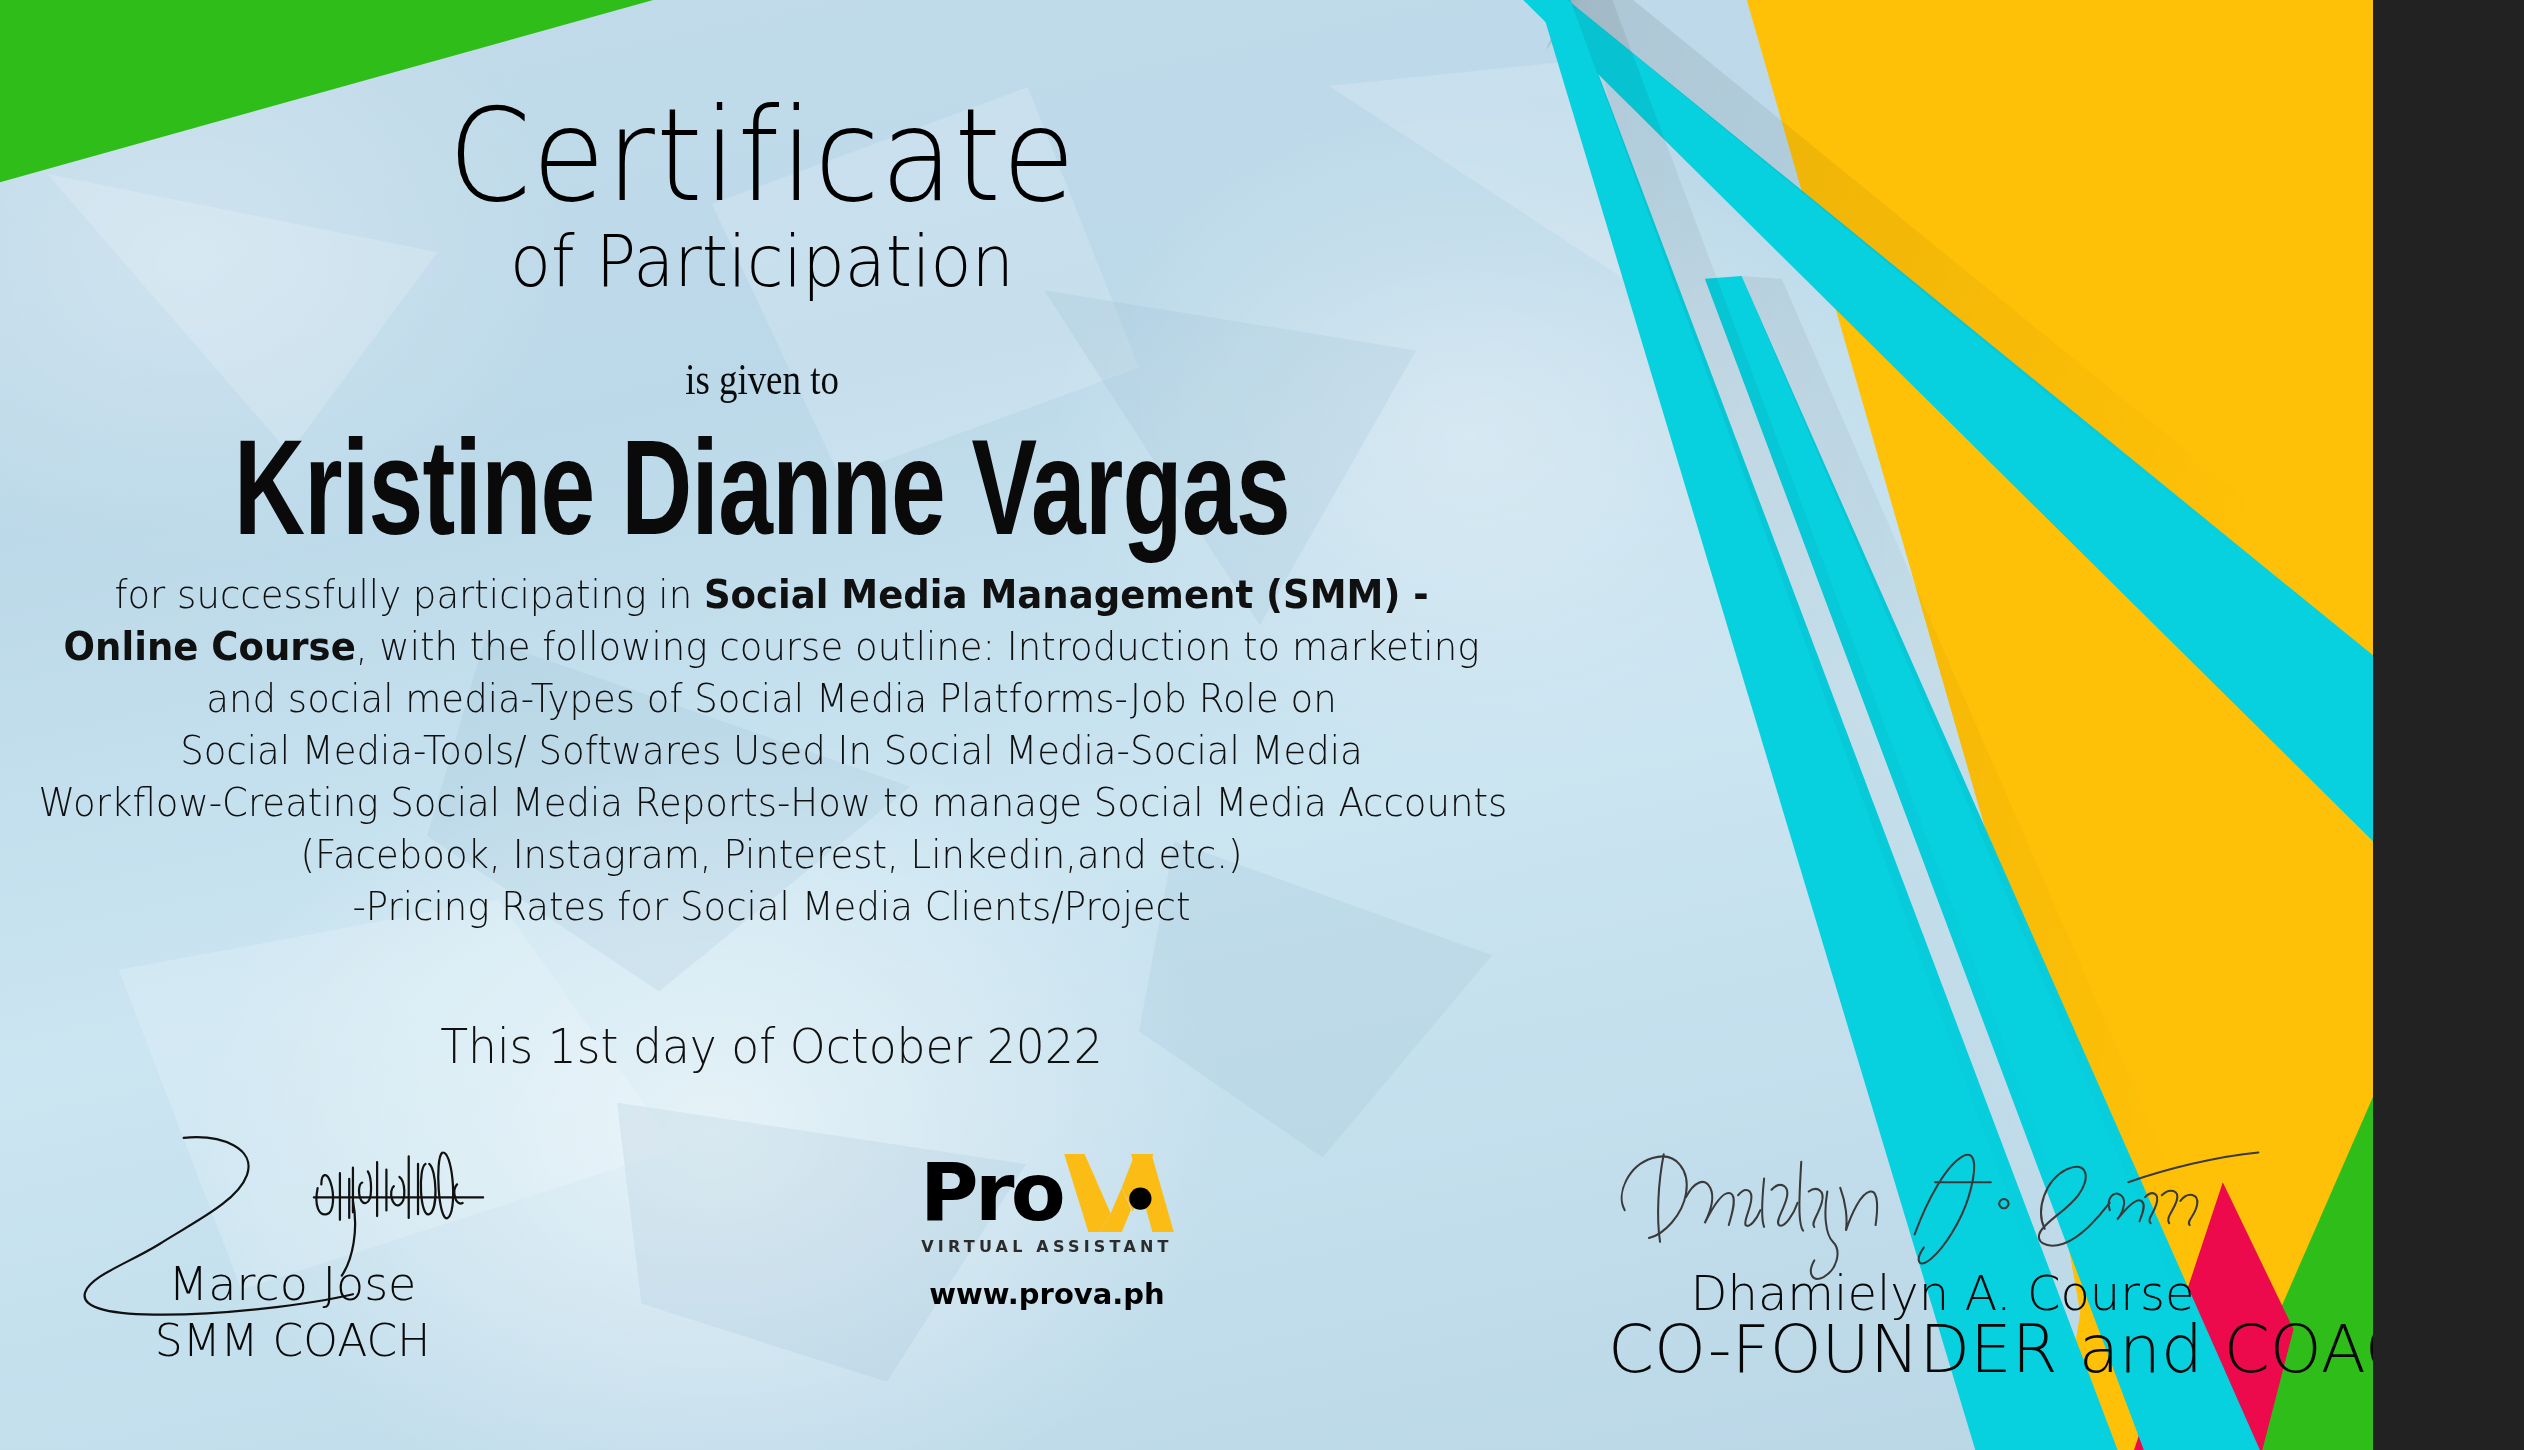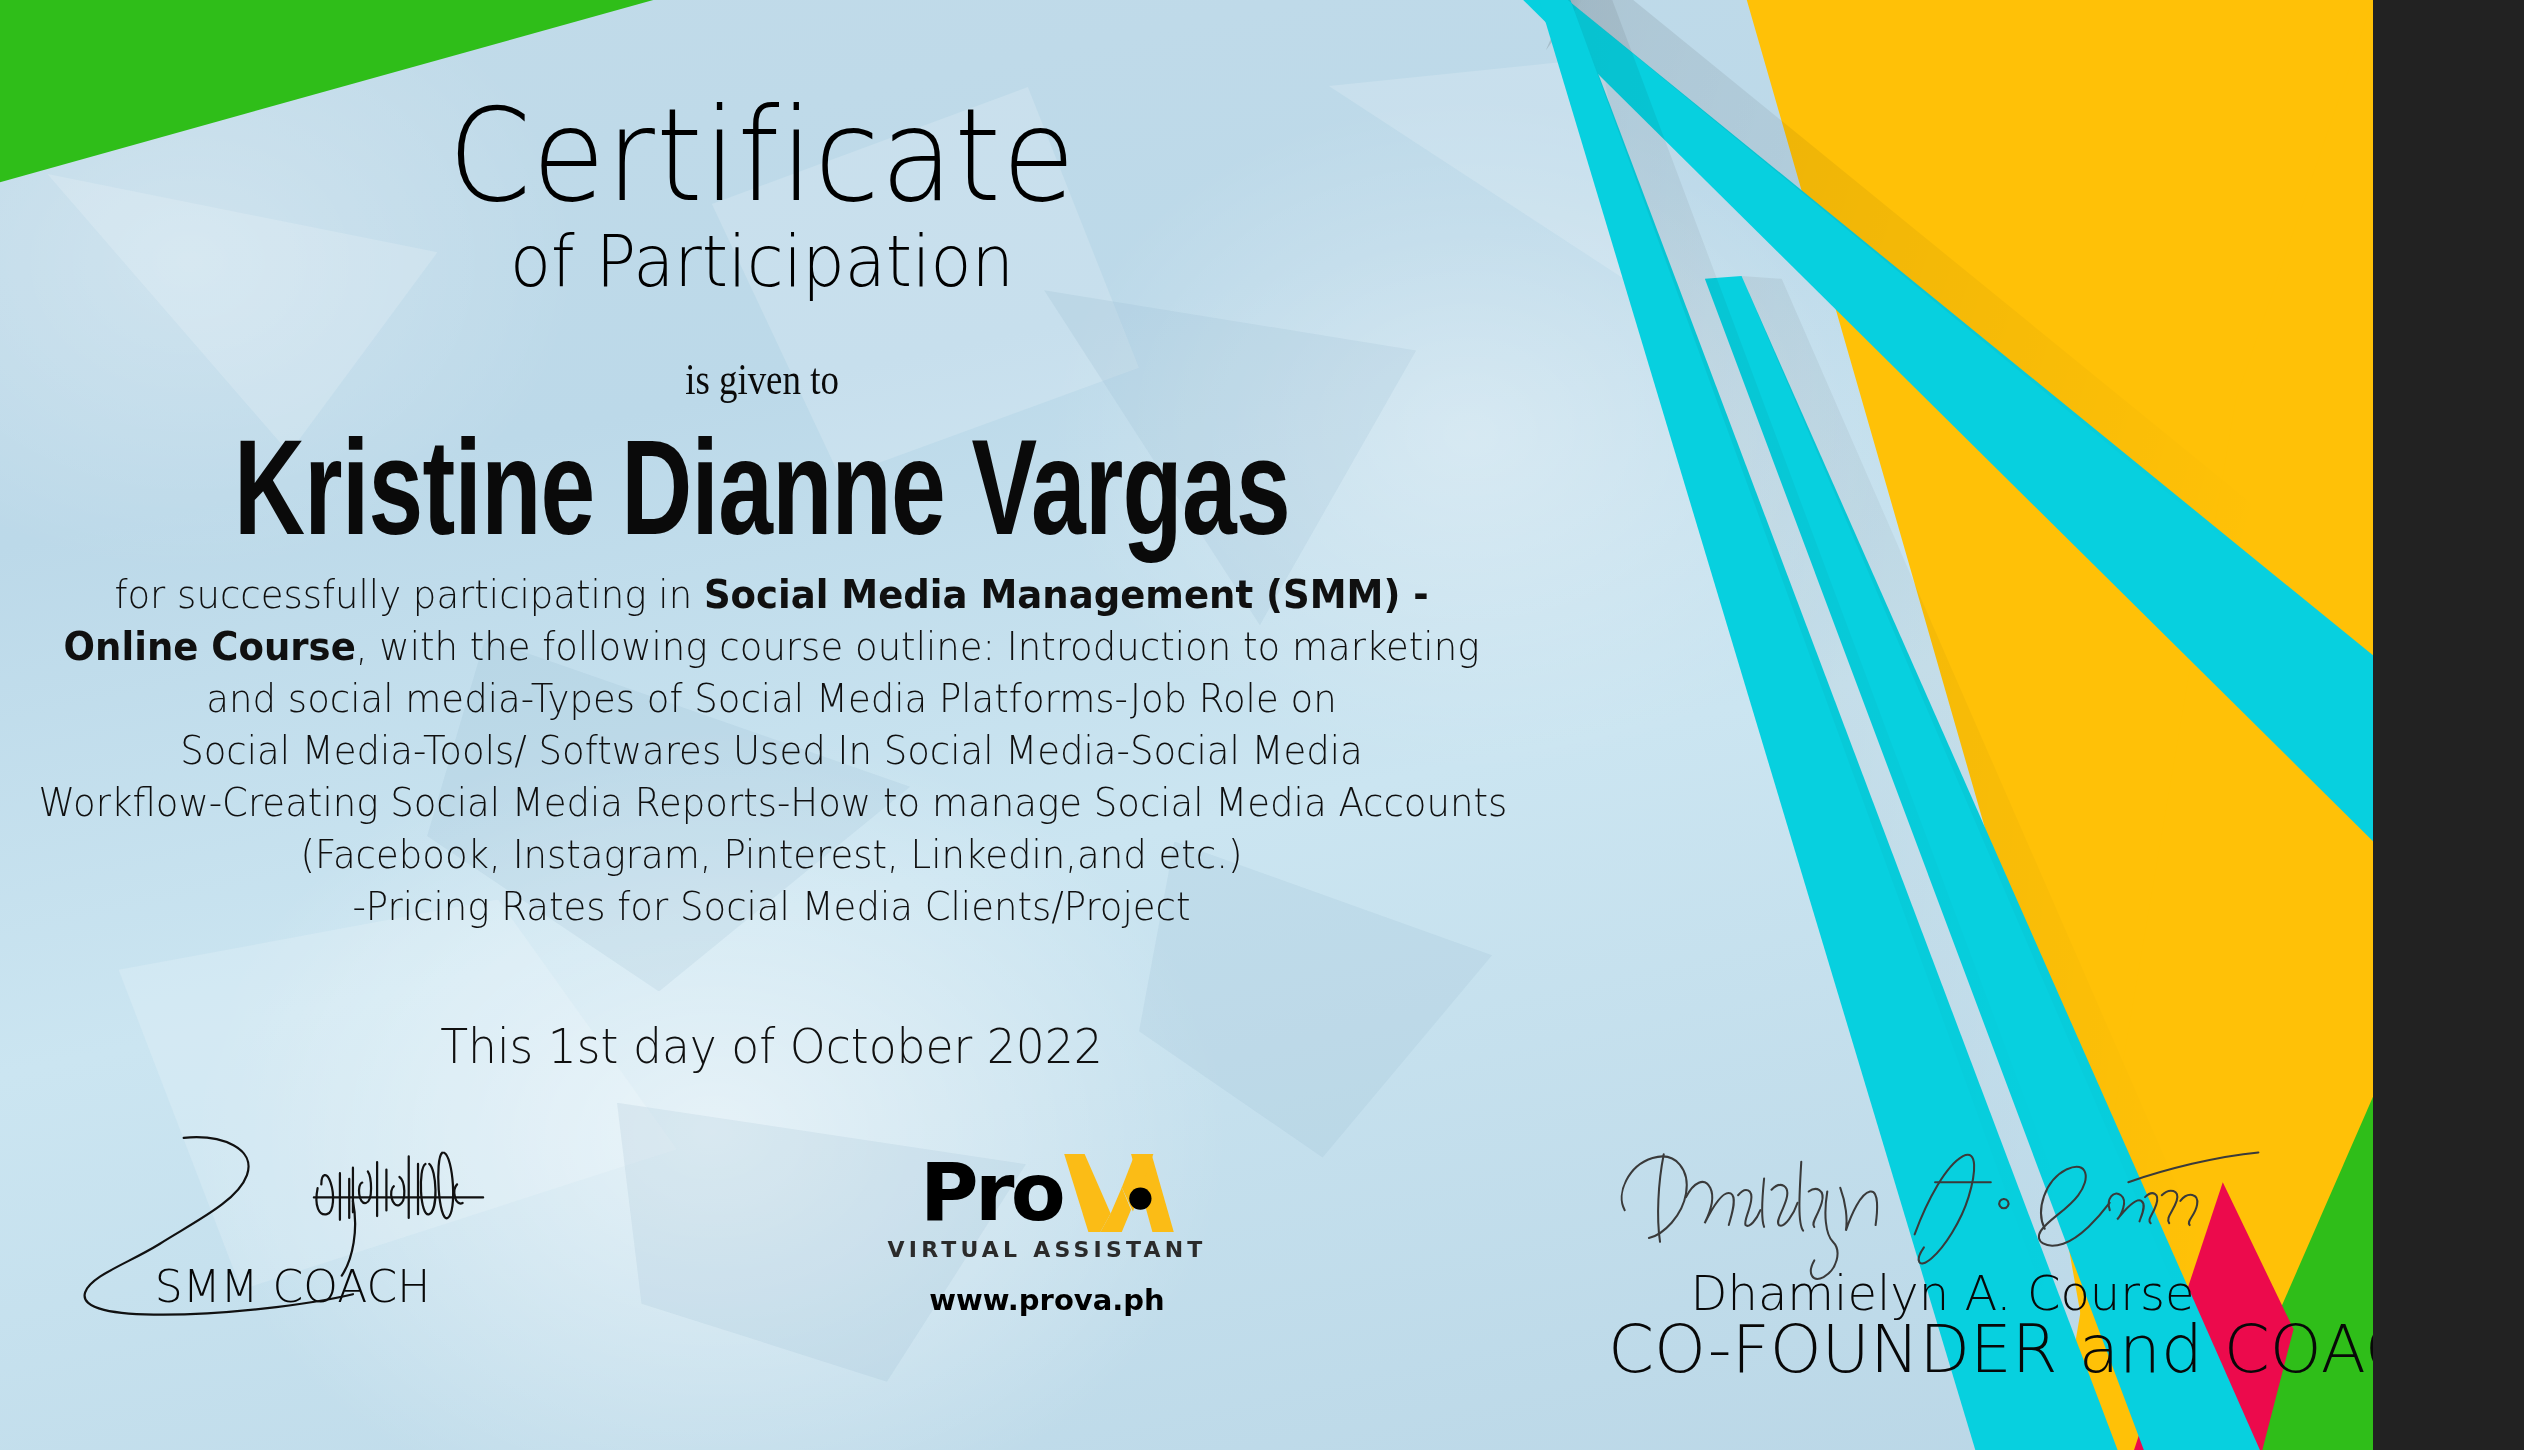--- a/index.html
+++ b/index.html
@@ -179,21 +179,21 @@
     display:inline-block;
     vertical-align:top;
     position:relative;
     width:110px; height:85px;
     margin-left:1.9px;
   }
   .logo-va svg{ position:absolute; left:0; top:3.7px; width:110px; height:78px; }
   .logo-tag{
     font-family:"DejaVu Sans", sans-serif;
     font-weight:700;
-    font-size:22px;
+    font-size:16px;
     letter-spacing:4.2px;
     color:#2b2b2b;
     margin-top:1.9px;
   }
   .logo-url{
     font-family:"DejaVu Sans", sans-serif;
     font-weight:700;
     font-size:29px;
     letter-spacing:0px;
     color:#000;
@@ -290,20 +290,21 @@
             <path d="M326,28 L326,86 M336,36 L336,80"></path>
             <path d="M344,54 C338,58 342,78 350,74 C358,70 356,48 350,44"></path>
             <path d="M360,22 L360,88 M370,30 L370,84"></path>
             <path d="M378,30 C370,34 372,88 382,84 C392,80 390,36 382,30"></path>
             <path d="M396,18 C388,24 392,94 402,88 C412,82 408,22 398,18"></path>
             <path d="M412,52 C406,58 410,76 418,72"></path>
             <path d="M300,70 C306,100 300,132 288,150"></path>
           </g>
         </svg>
       </div>
+      <div class="sig-name">Marco Jose</div>
       <div class="sig-role">SMM COACH</div>
     </div>
 
     <div class="sig-right">
       <div class="sig-scribble">
         <svg viewBox="0 0 720 130" preserveAspectRatio="none" xmlns="http://www.w3.org/2000/svg">
           <g fill="none" stroke="#3a3a3a" stroke-width="2.2" stroke-linecap="round">
             <path d="M18,70 C8,52 22,22 48,14 C74,6 88,28 84,52 C80,76 60,96 44,100"></path>
             <path d="M60,10 C54,40 52,78 56,104"></path>
             <path d="M84,56 C92,40 104,34 110,46 C116,58 108,76 104,84 C112,68 124,48 132,52 C140,56 132,78 130,86"></path>

